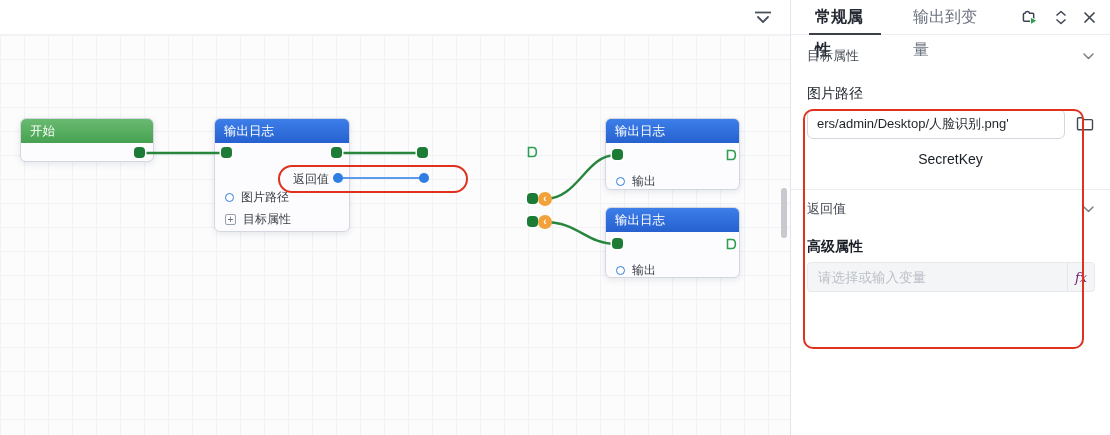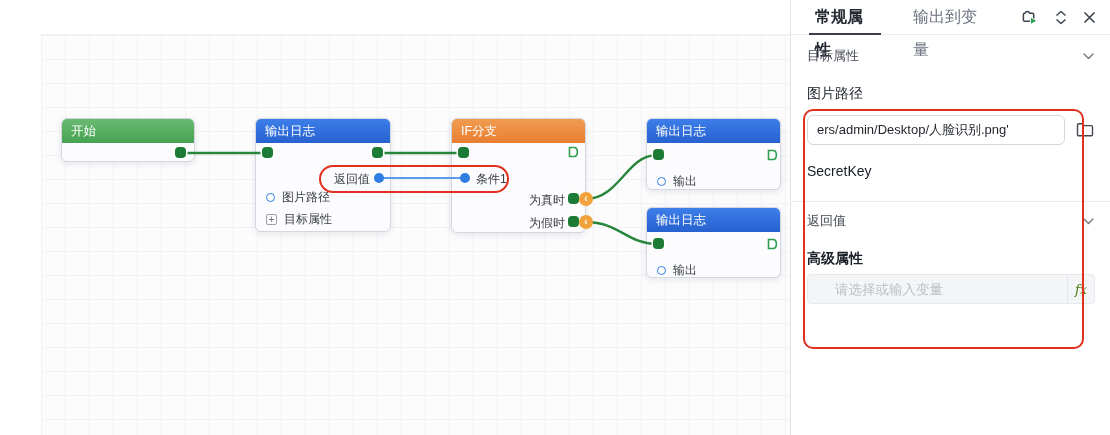--- a/index.html
+++ b/index.html
@@ -4,21 +4,21 @@
 <style>
   * { margin:0; padding:0; box-sizing:border-box; }
   html,body { width:1110px; height:435px; overflow:hidden;
     font-family:"Liberation Sans","DejaVu Sans",sans-serif; background:#fff; }
   .app { display:flex; width:1110px; height:435px; }
 
   
   .canvas { position:relative; width:790px; height:435px; background:#fcfcfd;
     background-image:linear-gradient(#f1f2f5 1px, transparent 1px),
                      linear-gradient(90deg,#f1f2f5 1px, transparent 1px);
-    background-size:24px 24px; background-position:0 35px; overflow:hidden;margin-left:41px; }
+    background-size:24px 24px; background-position:0 35px; overflow:hidden; }
   .canvas-topbar { position:absolute; top:0; left:0; right:0; height:35px;
     background:#fff; border-bottom:1px solid #f2f2f5; z-index:4; }
   .collapse-btn { position:absolute; top:9px; left:752px; width:22px; height:20px;
     cursor:pointer; z-index:5; }
   .vscrollbar { position:absolute; left:781px; top:188px; width:6px; height:50px;
     background:#c7c9ce; border-radius:3px; z-index:40; }
 
   .node { position:absolute; background:#fcfcfe; border:1px solid #d5d7e0;
     border-radius:6px; box-shadow:0 2px 6px rgba(60,70,90,.12); z-index:5; }
   .node-header { height:24px; line-height:24px; padding:0 9px; color:#fff;
@@ -66,34 +66,34 @@
   .tab.active { color:#262b33; font-weight:bold; border-bottom:2px solid #3b4048; }
   .tab-icons { margin-left:auto; display:flex; align-items:center; gap:15px; }
   .tab-icons > span { display:inline-flex; cursor:pointer; }
 
   .panel-body { padding:0 16px; position:relative; }
   .section-row { display:flex; align-items:center; justify-content:space-between;
     height:30px; margin-top:6px; }
   .section-title { font-size:13px; color:#454a54; }
   .field-label { font-size:14px; color:#1a1f27; margin-top:14px; }
   .field-label.bold { font-weight:bold; }
-  .input-row { display:flex; align-items:center; margin-top:12px; gap:11px;justify-content:center; }
+  .input-row { display:flex; align-items:center; margin-top:6px; gap:11px;justify-content:center; }
   .text-input { width:266px; height:30px; border:1px solid #d4d7de; border-radius:6px;
     padding:0 9px; font-size:13px; color:#1f2329; background:#fff;
     font-family:"Liberation Sans","DejaVu Sans",sans-serif; outline:none; }
   .divider { height:1px; background:#ececf0; margin:22px -16px 0 -16px; }
   .var-input-wrap { display:flex; align-items:stretch; margin-top:6px; width:288px;
     height:30px; background:#f4f5f7; border:1px solid #e6e8ec; border-radius:4px;
-    overflow:hidden;padding-left:17px; }
+    overflow:hidden; }
   .var-input { flex:1; border:none; background:transparent; padding:0 10px;
     font-size:13.5px; color:#1f2329; outline:none;
     font-family:"Liberation Sans","DejaVu Sans",sans-serif; }
   .var-input::placeholder { color:#bcc0c8; }
   .fx-cell { width:27px; border-left:1px solid #e4e6ea; display:flex;
-    align-items:center; justify-content:center; color:#4d7c0f;
+    align-items:center; justify-content:center; color:#701a75;
     font-family:"DejaVu Serif",serif; font-style:italic; font-size:13px; }
   .annot-panel { left:12px; top:68px; width:281px; height:240px; border-radius:10px; }
 </style>
 </head>
 <body>
 
 <div class="app">
 
   <div class="canvas">
     <div class="canvas-topbar"></div>
@@ -122,26 +122,20 @@
       <div class="nrow" style="left:10px; top:70px;">
         <span class="blue-outline-circle"></span>
         <span>图片路径</span>
       </div>
       <div class="nrow" style="left:10px; top:92px;">
         <span class="expand-box">+</span>
         <span>目标属性</span>
       </div>
     </div>
 
-    <div class="node node-branch">
-      <div class="node-header hdr-orange">IF分支</div>
-      <div class="nrow" style="left:24px; top:52px;">条件1</div>
-      <div class="nrow" style="right:20px; top:73px;">为真时</div>
-      <div class="nrow" style="right:20px; top:96px;">为假时</div>
-    </div>
 
     <div class="node node-log1">
       <div class="node-header hdr-blue">输出日志</div>
       <div class="nrow" style="left:10px; top:54px;">
         <span class="blue-outline-circle"></span>
         <span>输出</span>
       </div>
     </div>
 
     <div class="node node-log2">
@@ -224,21 +218,21 @@
       <div class="input-row">
         <input class="text-input" type="text" value="ers/admin/Desktop/人脸识别.png'" style="">
         <span style="display:inline-flex;cursor:pointer;">
           <svg width="18" height="16" viewBox="0 0 18 16">
             <path d="M1.5 3 a1.2 1.2 0 0 1 1.2 -1.2 H6.2 L8 3.6 H15.3 a1.2 1.2 0 0 1 1.2 1.2 V12.6 a1.2 1.2 0 0 1 -1.2 1.2 H2.7 a1.2 1.2 0 0 1 -1.2 -1.2 Z" fill="none" stroke="#424750" stroke-width="1.4"></path>
           </svg>
         </span>
       </div>
 
 
-      <div class="field-label" style="margin-top:18px;">SecretKey</div>
+      <div class="field-label" style="margin-top:12px;text-align:center;">SecretKey</div>
 
       <div class="divider"></div>
 
       <div class="section-row" style="margin-top:4px;">
         <span class="section-title">返回值</span>
         <svg width="11" height="7" viewBox="0 0 11 7">
           <path d="M1 1 L5.5 5.5 L10 1" fill="none" stroke="#7a8088" stroke-width="1.5" stroke-linecap="round" stroke-linejoin="round"></path>
         </svg>
       </div>
 

